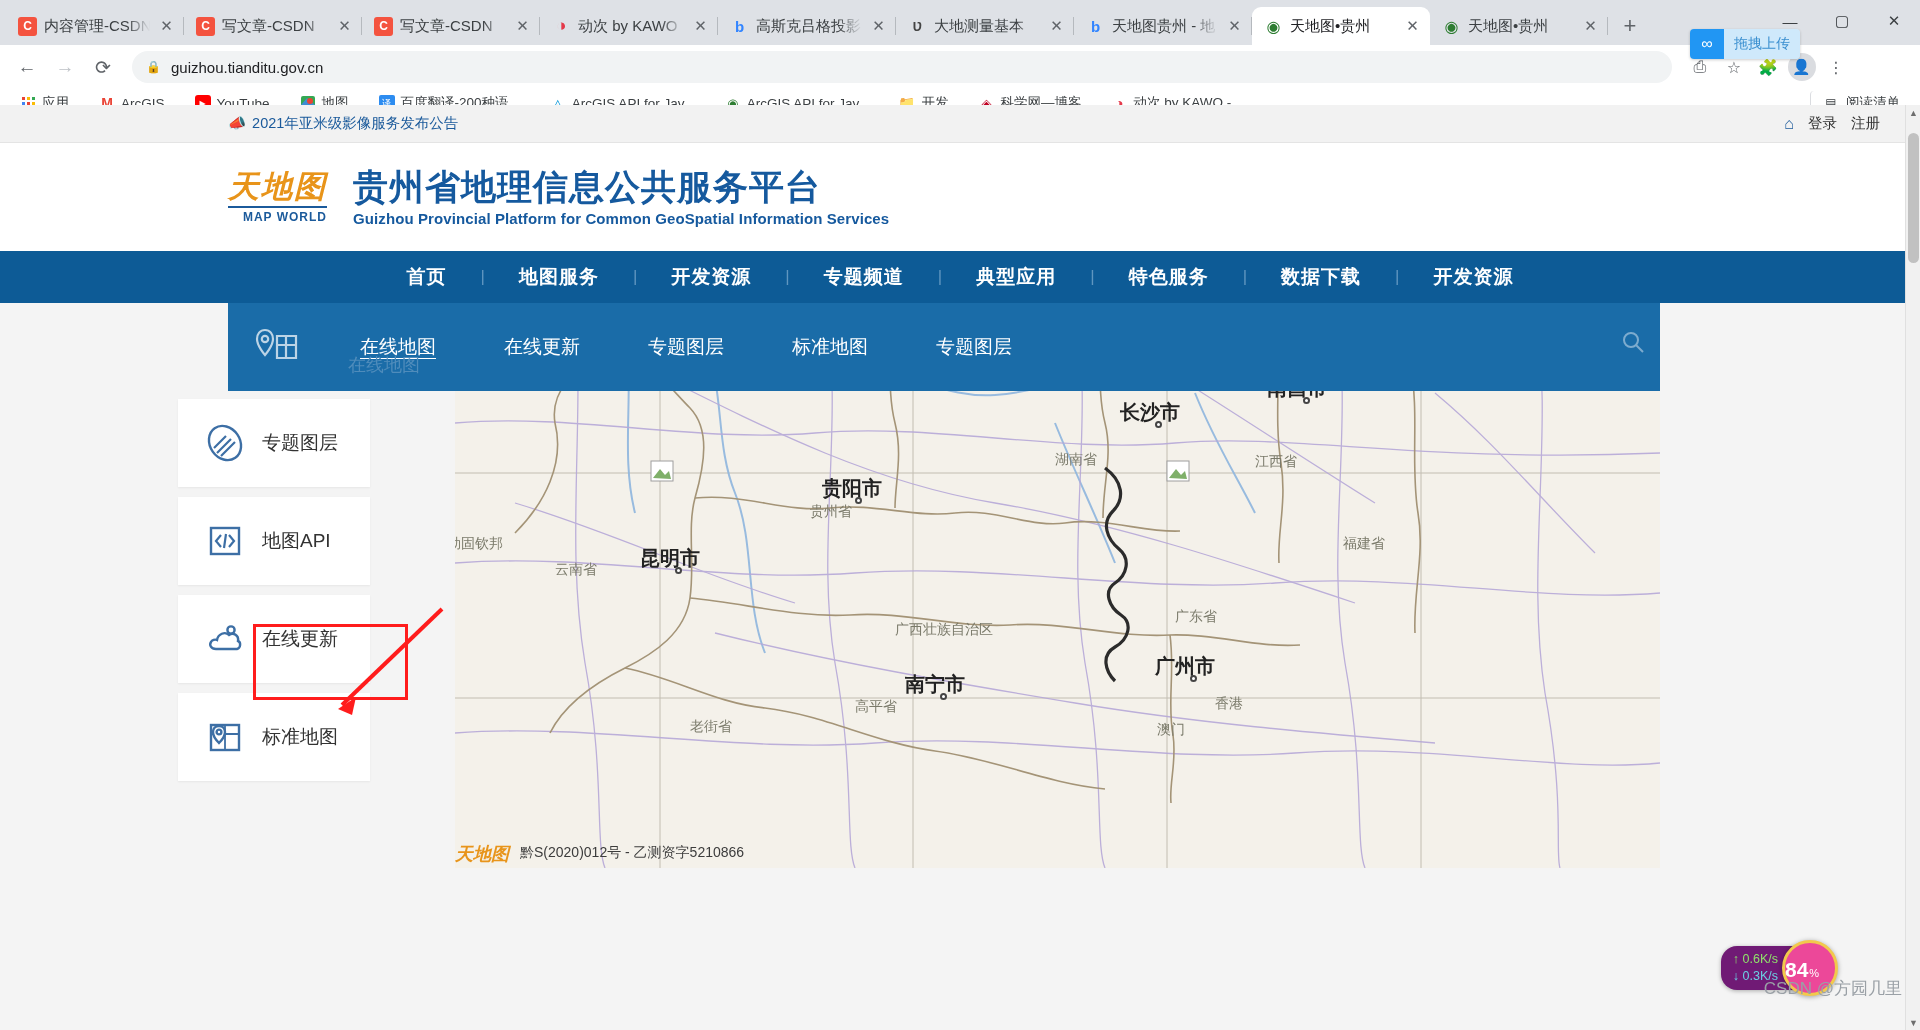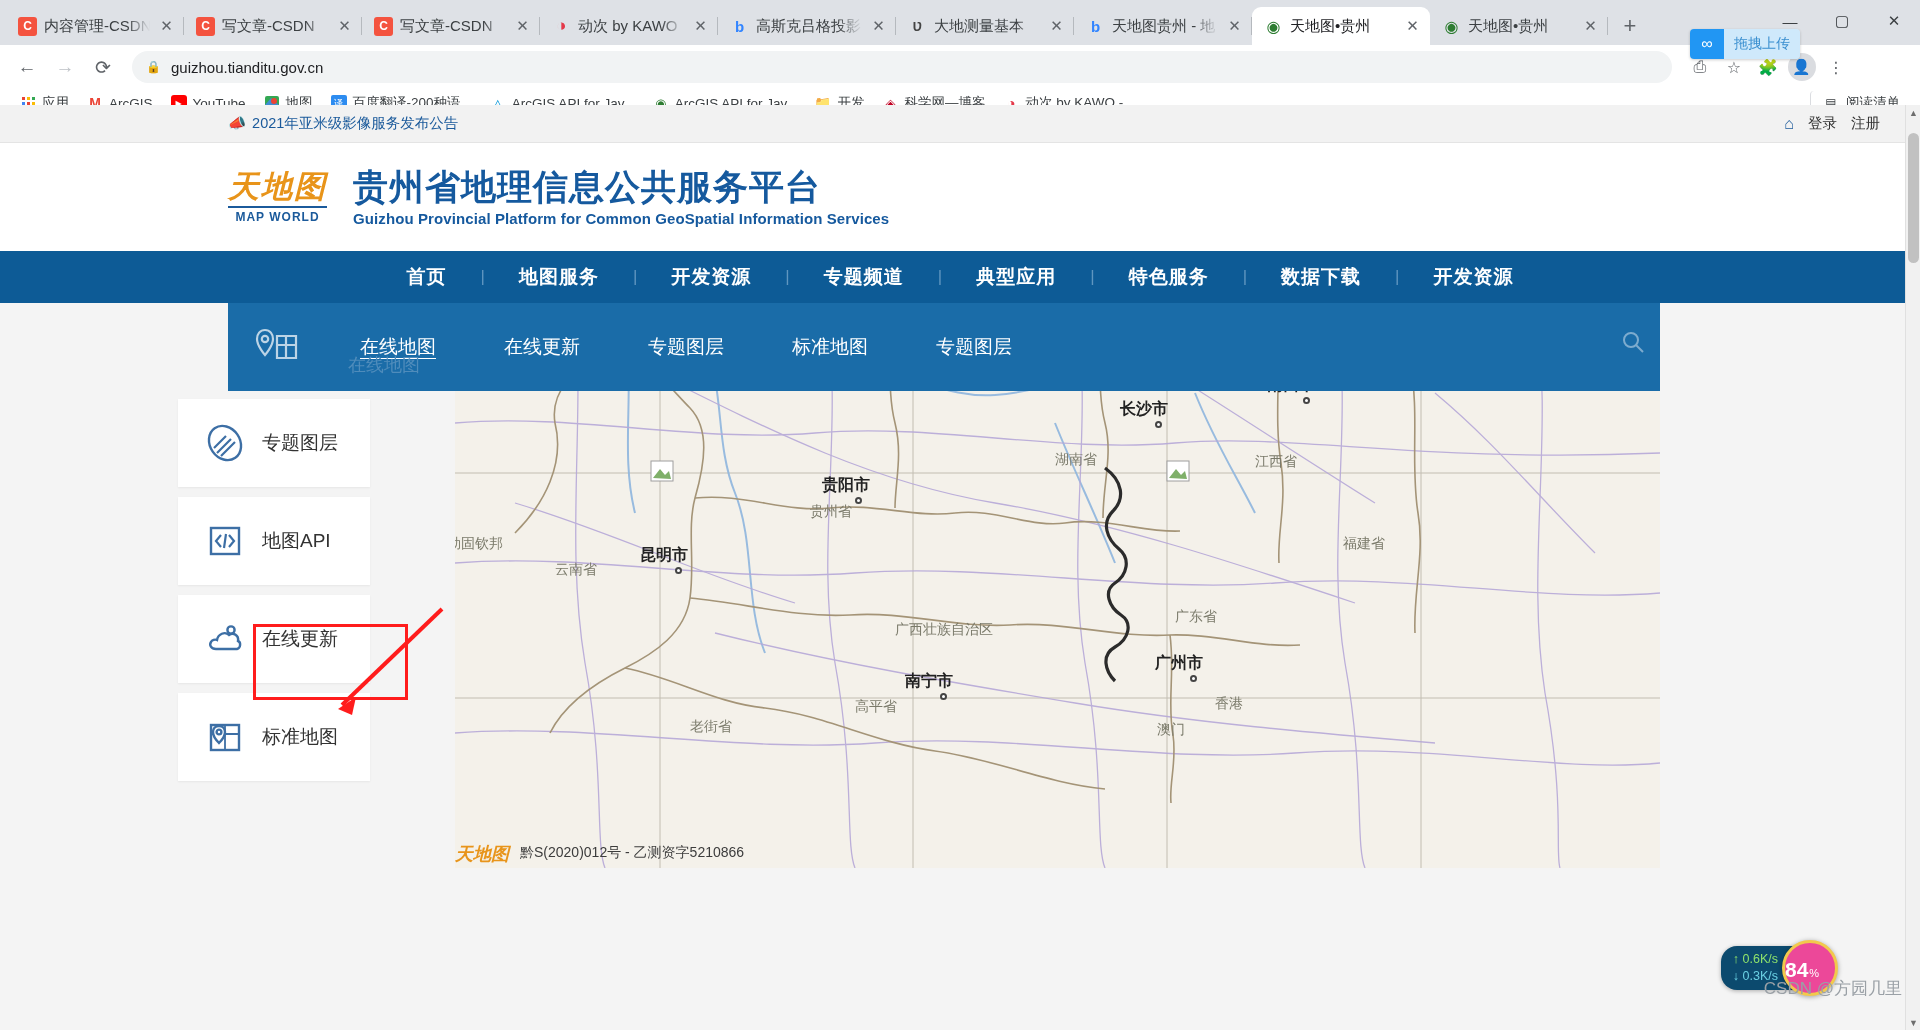--- a/index.html
+++ b/index.html
@@ -85,21 +85,21 @@
     background:#cfe9fb; color:#3a8fd0; font-size:14px; padding:0 10px;
     display:flex; align-items:center; white-space:nowrap;
   }
   .avatarbtn {
     width:28px;height:28px;border-radius:50%;background:#dadce0;color:#5f6368;
     display:flex;align-items:center;justify-content:center;font-size:15px;
   }
 
   .bookmarks {
     height:29px; background:#fff; display:flex; align-items:center;
-    padding:0 12px; gap:2px; font-size:13.5px; color:#3c4043;
+    padding:0 12px; gap:14px; font-size:13.5px; color:#3c4043;
     border-bottom:1px solid #dadce0; position:relative;
   }
   .bm { display:flex; align-items:center; gap:6px; padding:3px 8px; border-radius:4px;
         white-space:nowrap; }
   .bm .bmico { width:16px; height:16px; flex:0 0 16px; display:flex;
         align-items:center; justify-content:center; font-size:11px; border-radius:2px; }
   .bm-right { margin-left:auto; display:flex; align-items:center; gap:7px;
         border-left:1px solid #dadce0; padding-left:12px; }
 
   
@@ -120,42 +120,42 @@
     height:108px; background:#fff; display:flex; align-items:center;
     padding-left:228px; gap:26px;
   }
   .logo-cn {
     font-family:"Liberation Serif","DejaVu Serif",serif;
     font-size:31px; font-weight:bold; color:#e8941a; font-style:italic;
     letter-spacing:2px; line-height:1;
   }
   .logo-en {
     font-size:12px; font-weight:bold; color:#1b5a9b; letter-spacing:1px;
-    margin-top:4px; border-top:2px solid #1b5a9b; padding-top:2px; text-align:center;
+    margin-top:4px; border-top:2px solid #1b5a9b; padding-top:2px; text-align:right;
   }
   .title-cn { font-size:35px; font-weight:bold; color:#15599e; letter-spacing:1px; line-height:1.15; }
   .title-en { font-size:15px; font-weight:bold; color:#15599e; letter-spacing:.1px; margin-top:2px; }
 
   .mainnav {
     height:52px; background:#0d5b96; display:flex; align-items:center;
     justify-content:center; gap:0; color:#fff; font-size:19px;
   }
   .mainnav .nv { padding:0 34px; font-weight:bold; letter-spacing:1px; }
   .mainnav .sep { color:#5f96c0; font-weight:300; font-size:17px; }
 
   .body-area { position:relative; height:565px; }
 
   
   .mapwrap {
     position:absolute; left:455px; top:0; width:1205px; height:565px;
     background:#f3f0e9; overflow:hidden;
   }
   .mapwrap svg { position:absolute; left:0; top:0; }
   .maplabel { position:absolute; font-size:14px; color:#4a4a4a; white-space:nowrap; }
-  .maplabel.city { font-size:16px; color:#222; font-weight:bold; }
+  .maplabel.city { font-size:20px; color:#222; font-weight:bold; }
   .maplabel.prov { font-size:14px; color:#7a7a6a; }
   .citydot {
     position:absolute; width:7px; height:7px; border-radius:50%;
     border:2px solid #444; background:#fff;
   }
   .mapcredit {
     position:absolute; left:65px; bottom:6px; font-size:14px; color:#3c3c3c;
   }
   .maplogo {
     position:absolute; left:0px; bottom:2px; font-family:"Liberation Serif",serif;
@@ -196,21 +196,21 @@
     border:3px solid #ff1c1c; z-index:6;
   }
   .redarrow { position:absolute; left:320px; top:300px; z-index:6; }
 
   
   .netwidget {
     position:absolute; right:82px; bottom:34px; display:flex; align-items:center;
     z-index:7;
   }
   .netpill {
-    background:#0c4a6e; color:#fff; border-radius:16px; padding:5px 30px 5px 12px;
+    background:#701a75; color:#fff; border-radius:16px; padding:5px 30px 5px 12px;
     font-size:12.5px; line-height:1.35; box-shadow:0 1px 4px rgba(0,0,0,.3);
   }
   .netpill .up { color:#8fe36b; }
   .netpill .dn { color:#6bd0e3; }
   .netcircle {
     width:56px; height:56px; border-radius:50%; background:#ec4899;
     border:3px solid #f2c94c; margin-left:-26px; color:#fff;
     display:flex; align-items:baseline; 
     box-shadow:0 1px 5px rgba(0,0,0,.35); padding-top:15px;
   }

